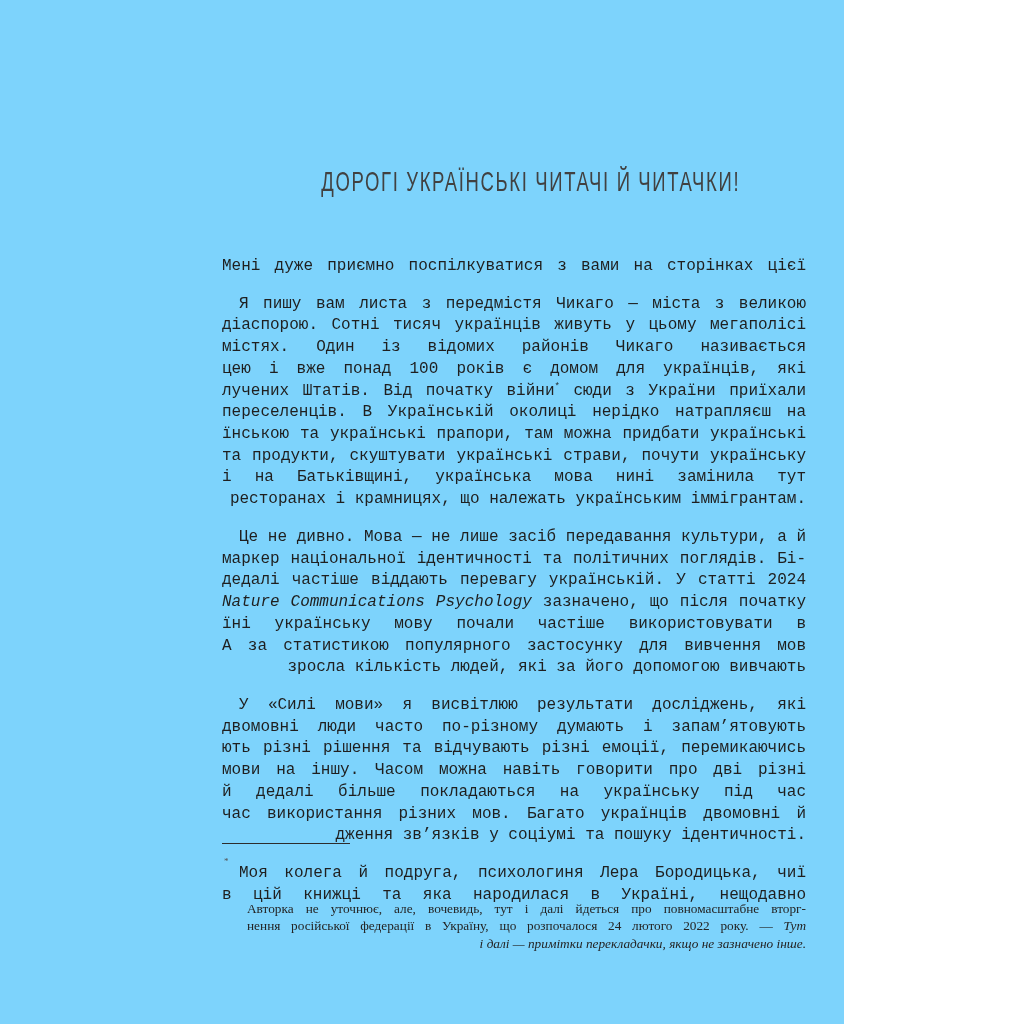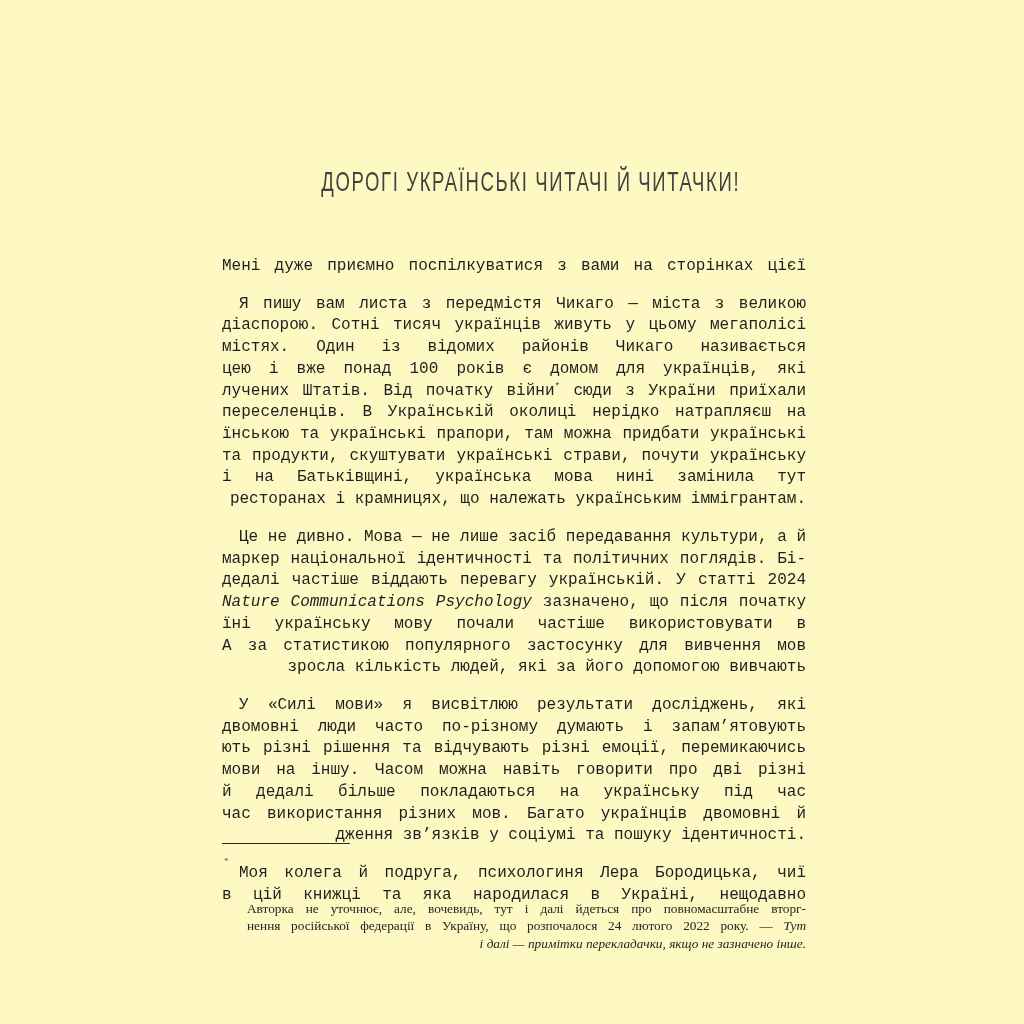--- a/index.html
+++ b/index.html
@@ -5,23 +5,23 @@
   html, body {
     margin: 0;
     padding: 0;
     width: 1024px;
     height: 1024px;
     background: #ffffff;
     overflow: hidden;
   }
   .page {
     position: relative;
-    width: 1024px;
+    width: 844px;
     height: 1024px;
-    background: #fef9c3;
+    background: #7dd3fc;
   }
   .content {
     position: absolute;
     left: 222px;
     top: 0;
     width: 584px;
   }
   .chapter-title {
     position: absolute;
     top: 167px;

